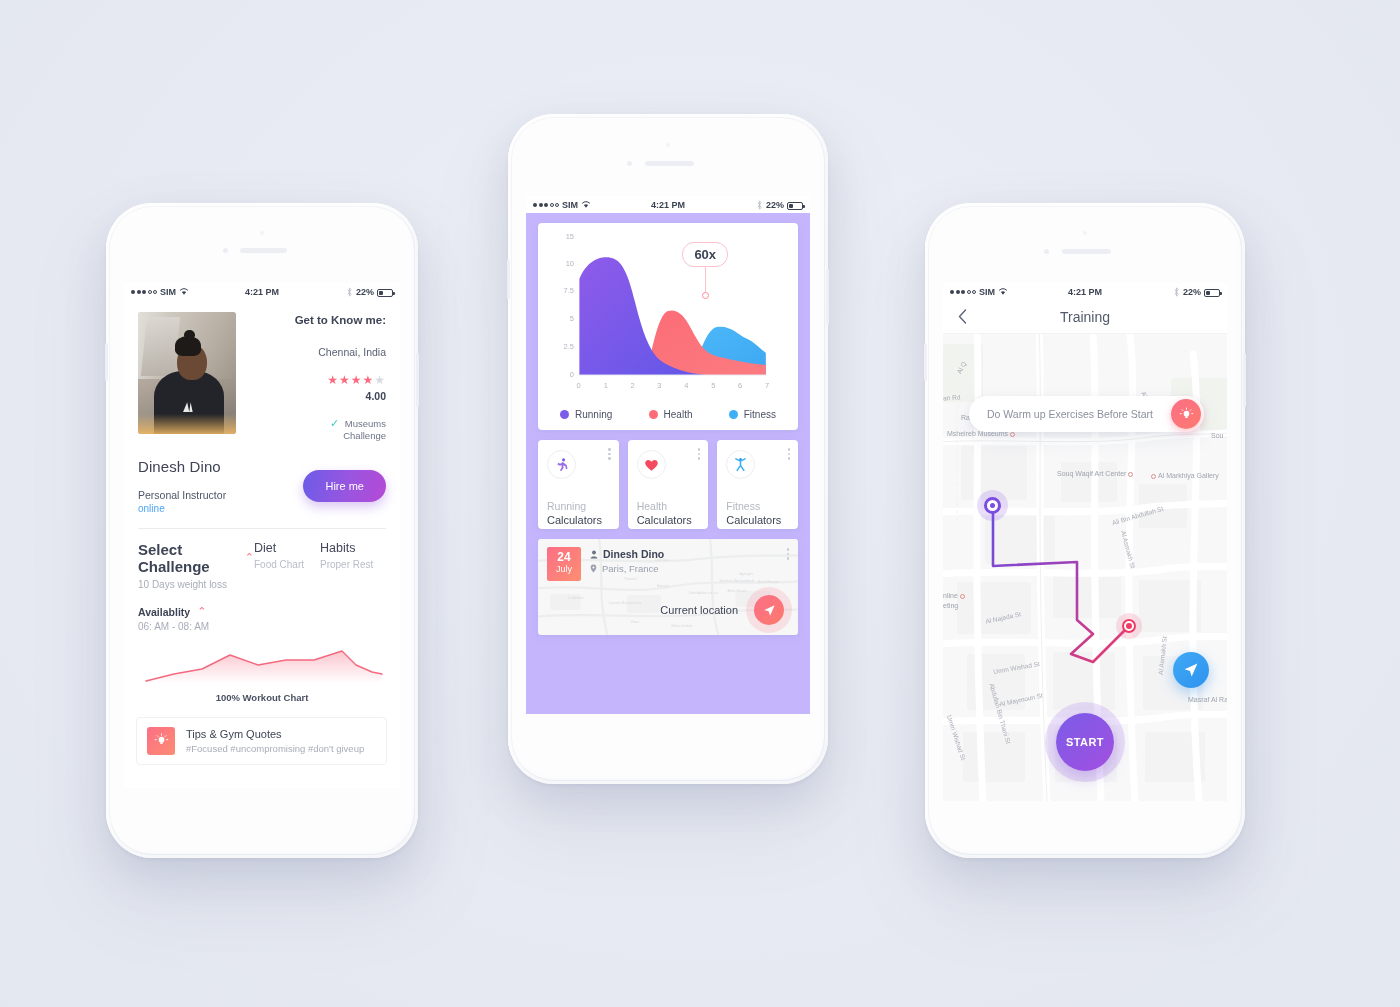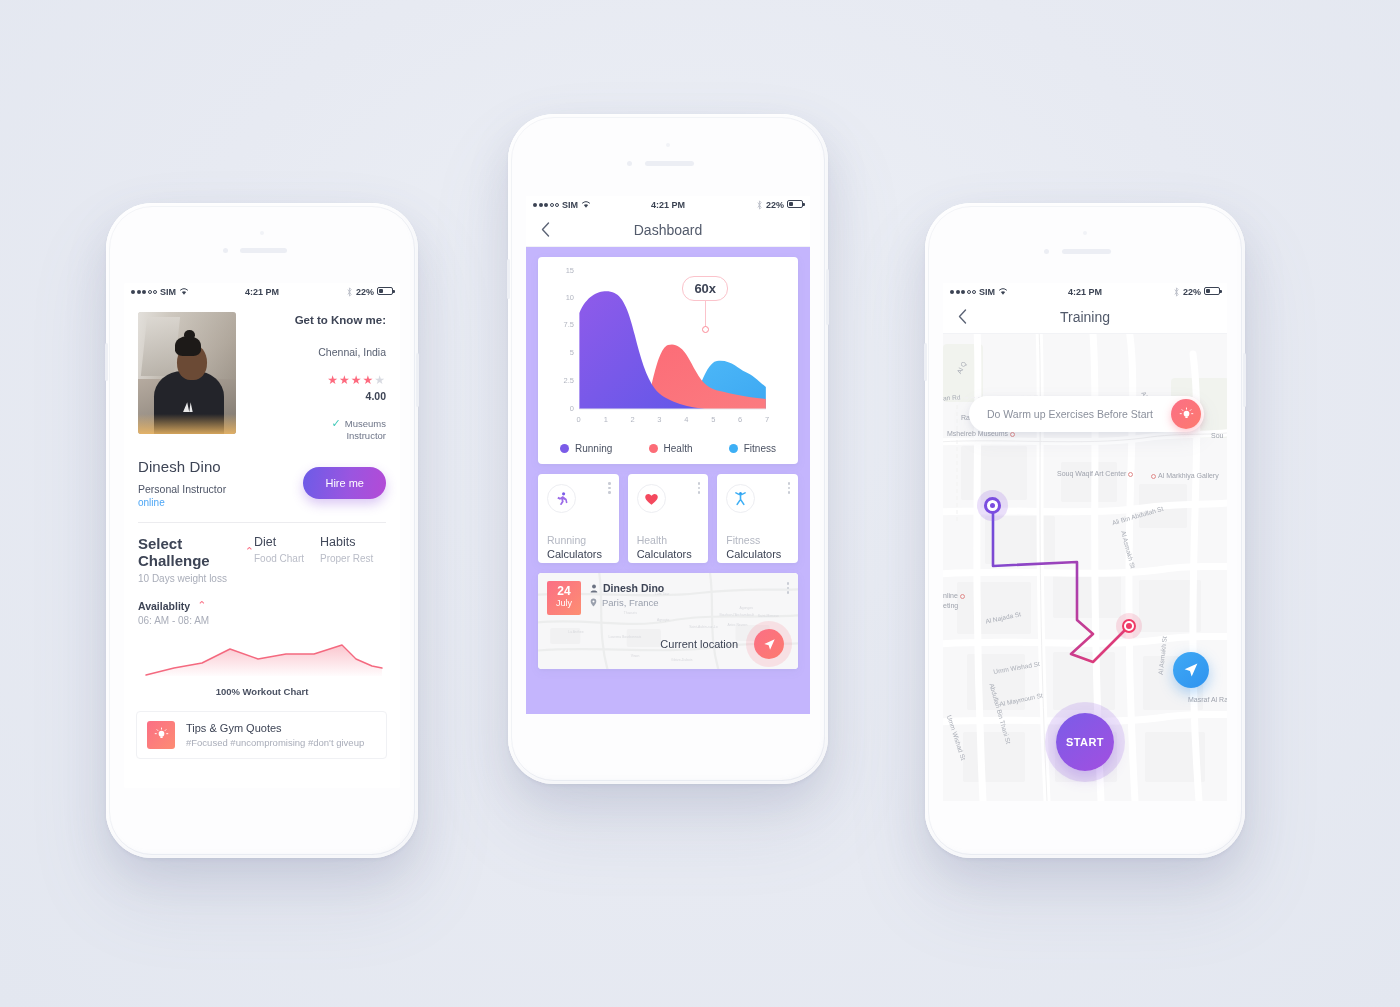--- a/index.html
+++ b/index.html
@@ -58,21 +58,21 @@
     padding:0 7px; background:#ffffff; position:relative;
   }
   .sb-left { display:flex; align-items:center; gap:3px; }
   .dots { display:flex; gap:1.5px; align-items:center; }
   .dot { width:4px; height:4px; border-radius:50%; background:#3b4353; }
   .dot.empty { background:#ffffff; border:1px solid #3b4353; box-sizing:border-box; }
   .sb-center {
     position:absolute; left:0; right:0; text-align:center;
     font-size:9px; font-weight:bold; color:#3b4353; pointer-events:none;
   }
-  .sb-right { margin-left:auto; display:flex; align-items:flex-start; gap:3px; z-index:2; }
+  .sb-right { margin-left:auto; display:flex; align-items:flex-end; gap:3px; z-index:2; }
   .battery {
     width:16px; height:8px; border:1px solid #3b4353; border-radius:2px;
     position:relative; display:flex; align-items:center; padding:1px;
   }
   .battery::after {
     content:""; position:absolute; right:-3px; top:2px; width:2px; height:3px;
     background:#3b4353; border-radius:0 1px 1px 0;
   }
   .battery-fill { height:100%; background:#3b4353; border-radius:1px; width:30%; }
 
@@ -146,21 +146,21 @@
     margin-top:16px; font-size:9.5px; color:#6d7party; color:#6d7487; line-height:1.25;
     display:flex; justify-content:flex-end; align-items:flex-start; gap:4px;
   }
   .check-ic { color:#3fc9b8; font-size:11px; line-height:1; }
 
   .name-row {
     display:flex; align-items:center; justify-content:space-between;
     padding:16px 14px 0 14px;
   }
   .pname { font-size:15px; color:#3d4455; font-weight:400; letter-spacing:.1px; }
-  .prole { font-size:10.5px; color:#4d5466; margin-top:8px; }
+  .prole { font-size:10.5px; color:#4d5466; margin-top:14px; }
   .ponline { font-size:10px; color:#4da6f5; margin-top:2px; }
   .hire-btn {
     background:linear-gradient(100deg,#6c5ce7 0%,#9a55e0 55%,#b44ad6 100%);
     color:#fff; border:none; border-radius:20px;
     padding:10px 22px; font-size:11px; cursor:pointer;
     box-shadow:0 5px 12px rgba(140,80,220,0.32);
     font-family:"Liberation Sans", sans-serif;
   }
   .divider { height:1px; background:#ececef; margin:14px 14px 0 14px; }
 
@@ -356,21 +356,21 @@
             <div class="ptitle">Get to Know me:</div>
             <div class="pcity">Chennai, India</div>
             <div class="stars">
               <span class="star-on">★</span><span class="star-on">★</span><span class="star-on">★</span><span class="star-on">★</span><span class="star-off">★</span>
             </div>
             <div class="prating">4.00</div>
             <div class="verified">
               <span class="check-ic">✓</span>
               <span>
                 <span>Museums</span><br>
-                <span>Instructor</span>
+                <span>Challenge</span>
               </span>
             </div>
           </div>
         </div>
 
         <div class="name-row">
           <div>
             <div class="pname">Dinesh Dino</div>
             <div class="prole">Personal Instructor</div>
             <div class="ponline">online</div>
@@ -471,28 +471,20 @@
           <svg width="7" height="10" viewBox="0 0 8 12">
             <path d="M2 3 L6 9 L4 11 L4 1 L6 3 L2 9" stroke="#b9bdc7" stroke-width="1" fill="none"></path>
           </svg>
           <span>22%</span>
           <span class="battery">
               <span class="battery-fill"></span>
             </span>
         </div>
       </div>
 
-      <div class="navbar">
-        <div class="nav-back">
-          <svg width="9" height="15" viewBox="0 0 9 15">
-              <path d="M7.5 1 L1.5 7.5 L7.5 14" stroke="#5c6476" stroke-width="1.4" fill="none" stroke-linecap="round" stroke-linejoin="round"></path>
-            </svg>
-        </div>
-        <div class="nav-title">Dashboard</div>
-      </div>
 
       <div class="p2-body">
 
         <div class="card chart-card">
           <div class="chart-area">
             <svg width="100%" height="165" viewBox="0 0 260 165" preserveAspectRatio="none" style="position:absolute;inset:0;">
               <defs>
                 <linearGradient id="gRun" x1="0" y1="0" x2="1" y2="1">
                   <stop offset="0%" stop-color="#8F5BEA"></stop>
                     <stop offset="100%" stop-color="#6157E8"></stop>

